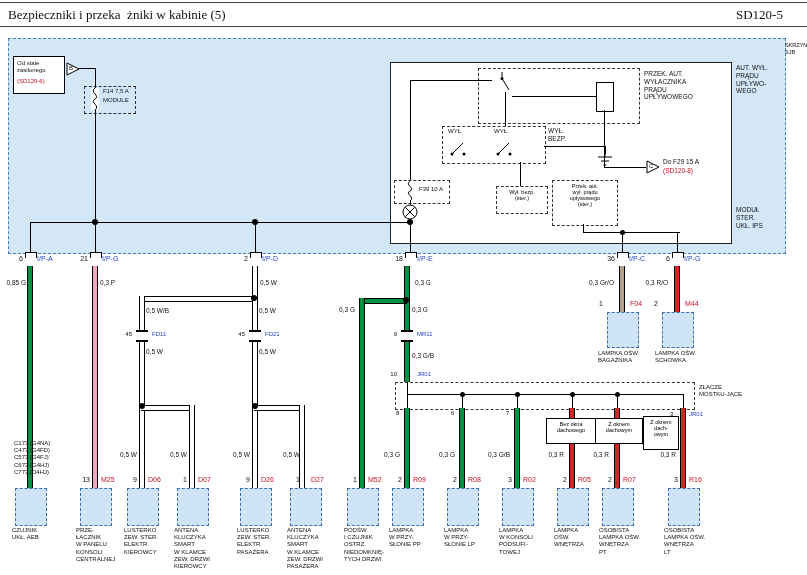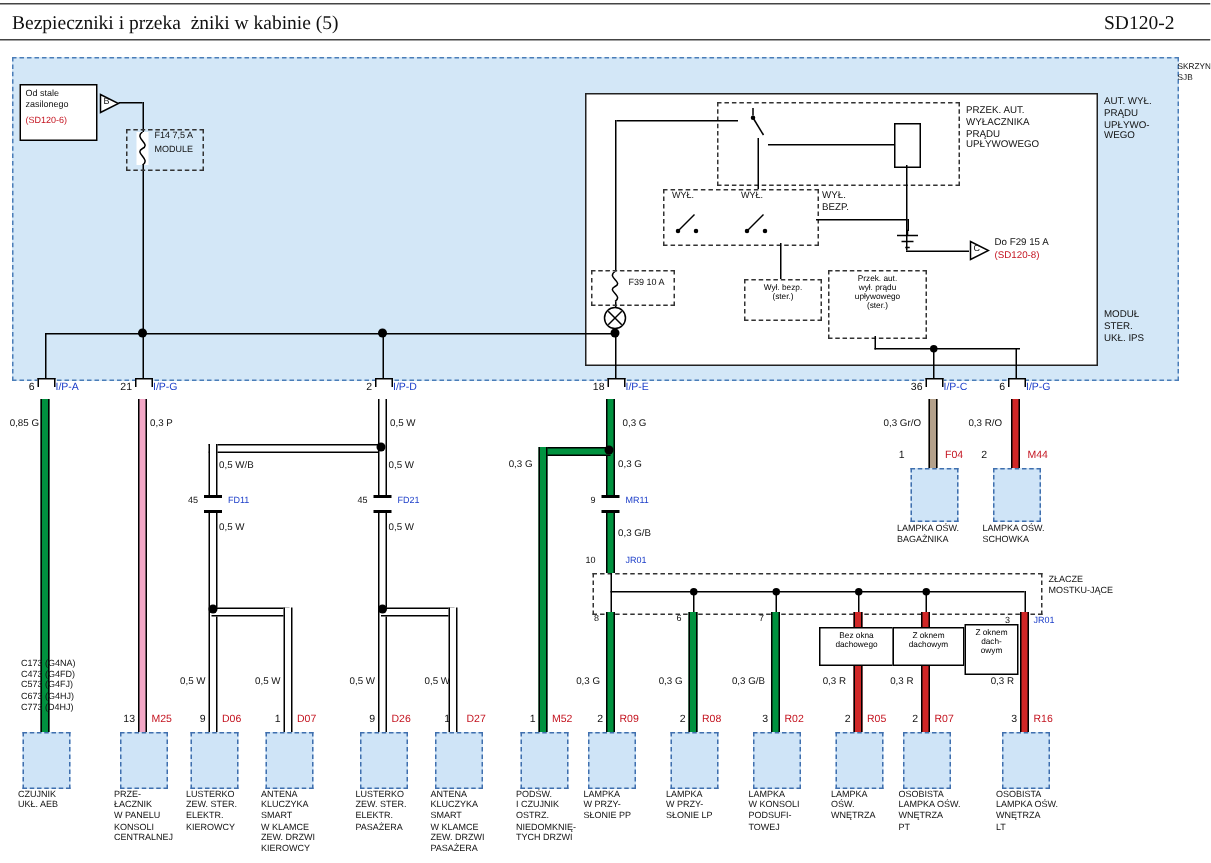--- a/index.html
+++ b/index.html
@@ -26,21 +26,21 @@
   .exit-sym{position:absolute;width:10px;height:5px;background:#fff;border:1px solid #000;border-bottom:none}
   .cc{position:absolute;left:0;top:2px;width:100%;text-align:center;white-space:pre-line}
   #sjb{position:absolute;left:8px;top:38px;width:776px;height:214px;background:#d3e7f7;border:1px dashed #4a7db8}
   #breakerbox{position:absolute;left:390px;top:62px;width:340px;height:180px;border:1px solid #222;background:#fff}
 </style>
 </head>
 <body>
 
 <div class="hline" style="left:0;top:2px;width:807px"></div>
 <div class="title" style="left:8px;top:7px">Bezpieczniki i przeka  żniki w kabinie (5)</div>
-<div class="title" style="left:736px;top:7px">SD120-2</div>
+<div class="title" style="left:736px;top:7px">SD120-5</div>
 <div class="hline" style="left:0;top:26px;width:807px"></div>
 
 <div id="sjb"></div>
 <div class="t t55" style="left:785px;top:42px;width:22px">SKRZYNKA
 SJB</div>
 
 <div class="solidbox" style="left:13px;top:56px;width:50px;height:36px">
   <div class="t t6" style="left:3px;top:3px">Od stale
 zasilonego</div>
   <div class="t t6 red" style="left:3px;top:21px">(SD120-6)</div>

